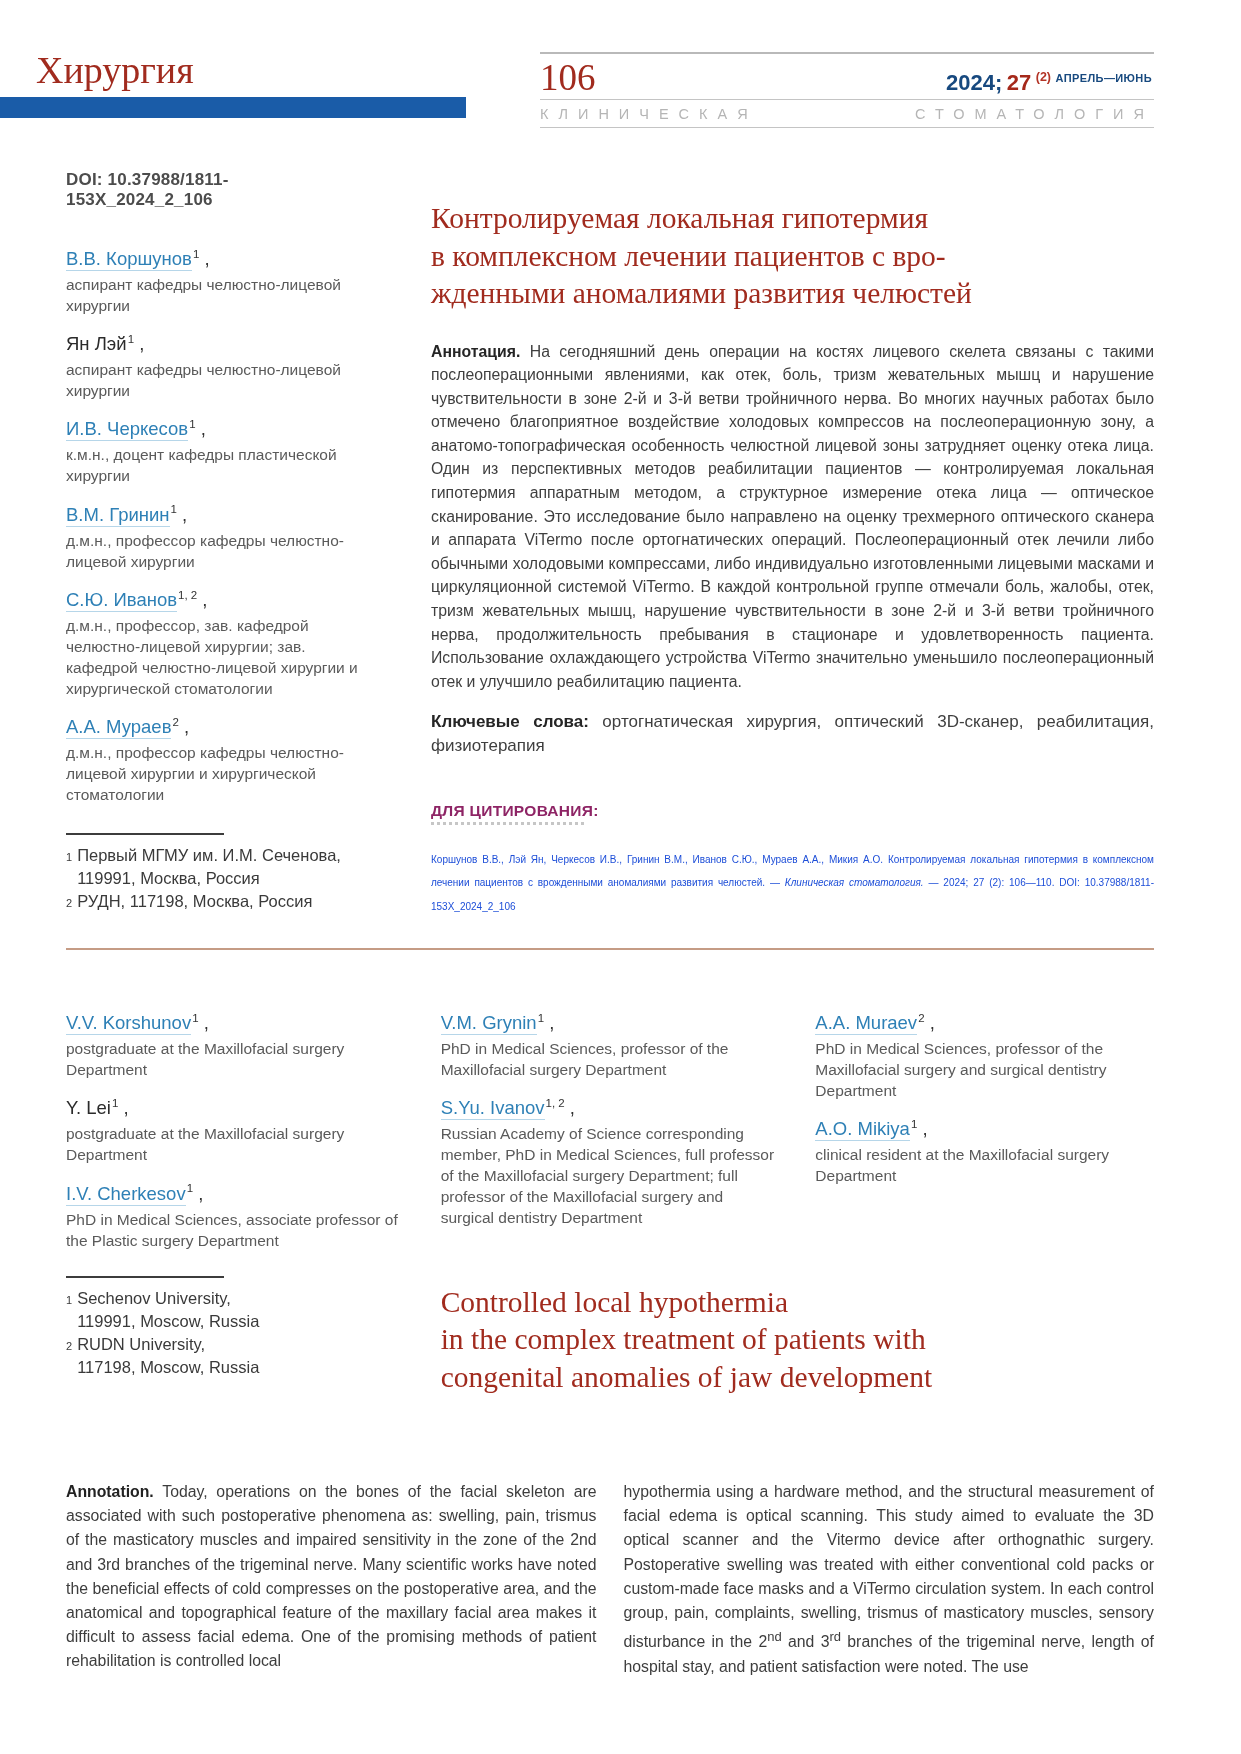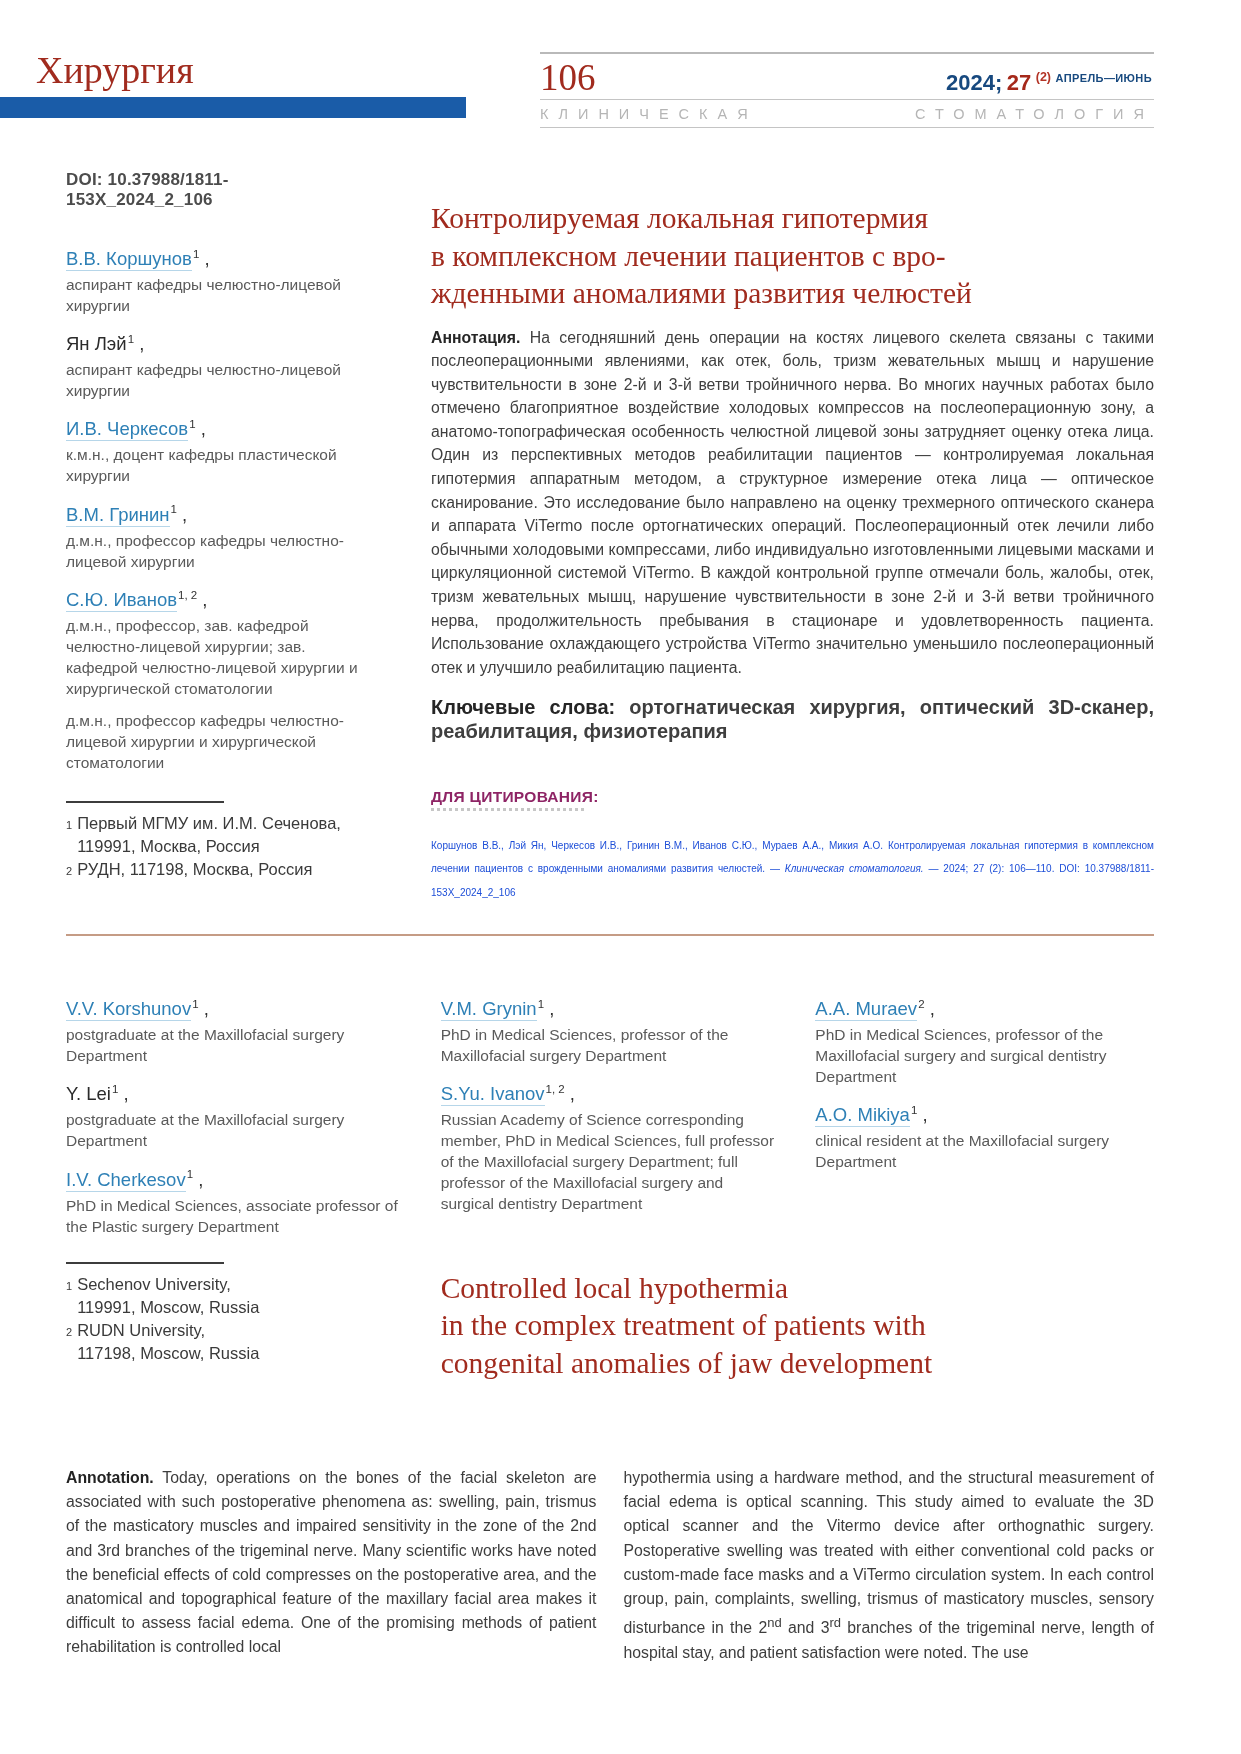--- a/index.html
+++ b/index.html
@@ -45,23 +45,23 @@
   .affil-rule { width:158px; border-top:2px solid #3c3c3c; margin-bottom:9px; }
   .affil { font-size:16.5px; color:#3a3a3a; line-height:23px; display:flex; }
   .affil sup { font-size:11px; margin:2px 5px 0 0; }
   .affil-text { white-space:pre-line; }
   
   .title-ru {
     font-family:"Liberation Serif","DejaVu Serif",serif;
     font-size:29.5px; line-height:37.5px; color:#a12b1e;
     white-space:pre-line; margin-top:30px;
   }
-  .anno { margin-top:13px; font-size:15.8px; line-height:23.6px; text-align:justify; color:#3f3f3f; }
+  .anno { margin-top:27px; font-size:15.8px; line-height:23.6px; text-align:justify; color:#3f3f3f; }
   .anno b, .kw b { color:#252525; }
-  .kw { margin-top:17px; font-size:20px; line-height:23.6px; color:#3f3f3f; text-align:justify;font-weight:bold; }
+  .kw { margin-top:17px; font-size:17px; line-height:23.6px; color:#3f3f3f; text-align:justify; }
   .cite { margin-top:44px; }
   .cite-label { color:#8e2465; font-weight:bold; font-size:15.5px; letter-spacing:0.3px; }
   .cite-dots { width:153px; border-bottom:3px dotted #c6c6c6; margin-top:2px; }
   .cite-text { margin-top:23px; font-size:10px; line-height:23.5px; text-align:justify; color:#1d4ed8; }
   .cite-text i { font-style:italic; }
   
   .tan-rule { margin-top:30px; border-top:2px solid #c59c85; }
   
   .en-grid { display:grid; grid-template-columns:1fr 1fr 1fr; column-gap:36px; margin-top:56px; }
   .affil-en { margin-top:14px; }
@@ -141,20 +141,23 @@
             </div>
 
             <div class="au">
               <div class="au-top">
                 <span class="au-link">С.Ю. Иванов</span><sup>1, 2</sup>
               </div>
               <div class="au-desc">д.м.н., профессор, зав. кафедрой челюстно-лицевой хирургии; зав. кафедрой челюстно-лицевой хирургии и хирургической стоматологии</div>
             </div>
 
             <div class="au">
+              <div class="au-top">
+                <span class="au-link">А.А. Мураев</span><sup>2</sup>
+              </div>
               <div class="au-desc">д.м.н., профессор кафедры челюстно-лицевой хирургии и хирургической стоматологии</div>
             </div>
 
           </div>
 
         <div class="affil-block">
           <div class="affil-rule"></div>
           <div>
 
               <div class="affil">

